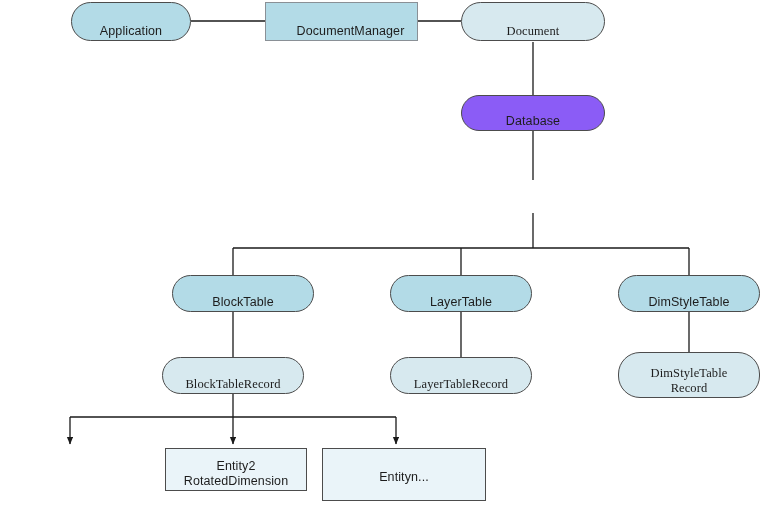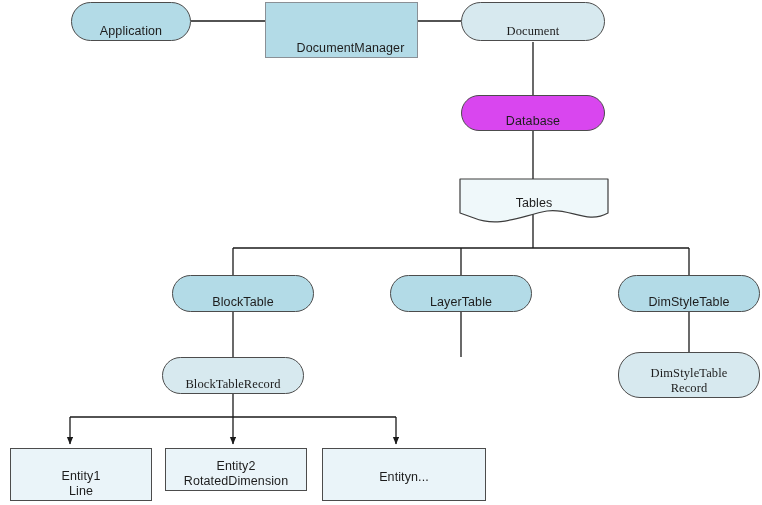--- a/index.html
+++ b/index.html
@@ -41,21 +41,21 @@
     display: block;
     white-space: pre-line;
   }
   
   .node.rounded {
     border: 1.2px solid #4c4c4c;
     border-radius: 22px;
   }
   .node.fill-deep   { background: #b3dbe7; }
   .node.fill-mid    { background: #d7e9ef; font-family: Liberation Serif, serif; }
-  .node.fill-pale   { background: #d946ef; }
+  .node.fill-pale   { background: #8b5cf6; }
   .node.fill-light  { background: #eaf4f9; }
 
   
   .node.rect {
     border: 1.2px solid #4c4c4c;
     border-radius: 0;
   }
   .node.rect-gray {
     border: 1.5px solid #8a9096;
     border-radius: 0;
@@ -114,65 +114,58 @@
       <path d="M70,417 L70,444"></path>
       <path d="M233,417 L233,444"></path>
       <path d="M396,417 L396,444"></path>
     </g>
   </svg>
 
   <div class="node rounded fill-deep" style="left:71px; top:2px; width:120px; height:39px;">
     <span class="label">Application</span>
   </div>
 
-  <div class="node rect-gray fill-deep" style="left:265px; top:2px; width:153px; height:56px;padding-left:18px;">
+  <div class="node rect-gray fill-deep" style="left:265px; top:2px; width:153px; height:39px;padding-left:18px;">
     <span class="label">DocumentManager</span>
   </div>
 
   <div class="node rounded fill-mid" style="left:461px; top:2px; width:144px; height:39px;">
     <span class="label">Document</span>
   </div>
 
   <div class="node rounded fill-pale" style="left:461px; top:95px; width:144px; height:36px;">
     <span class="label">Database</span>
   </div>
 
-  <div class="node doc" style="left:459px; top:178px; width:150px; height:46px;">
-    <svg class="doc-svg" width="150" height="46" viewBox="0 0 150 46">
-      <path d="M1,1 L149,1 L149,35 C128,47 110,29 88,33 C62,38 40,50 15,40 L1,35 Z" fill="#eff8fa" stroke="#3d3d3d" stroke-width="1.2" stroke-linejoin="round"></path>
-    </svg>
-    <span class="label" style="margin-bottom:12px;">Tables</span>
-  </div>
 
   <div class="node rounded fill-deep" style="left:172px; top:275px; width:142px; height:37px;">
     <span class="label">BlockTable</span>
   </div>
 
   <div class="node rounded fill-deep" style="left:390px; top:275px; width:142px; height:37px;">
     <span class="label">LayerTable</span>
   </div>
 
   <div class="node rounded fill-deep" style="left:618px; top:275px; width:142px; height:37px;">
     <span class="label">DimStyleTable</span>
   </div>
 
   <div class="node rounded fill-mid" style="left:162px; top:357px; width:142px; height:37px;">
     <span class="label">BlockTableRecord</span>
   </div>
 
+  <div class="node rounded fill-mid" style="left:390px; top:357px; width:142px; height:37px;">
+    <span class="label">LayerTableRecord</span>
+  </div>
 
   <div class="node rounded fill-mid" style="left:618px; top:352px; width:142px; height:46px;">
     <span class="label">DimStyleTable
 Record</span>
   </div>
 
-  <div class="node rect fill-light" style="left:10px; top:448px; width:142px; height:53px;">
-    <span class="label">Entity1
-Line</span>
-  </div>
 
   <div class="node rect fill-light" style="left:165px; top:448px; width:142px; height:43px;">
     <span class="label">Entity2
 RotatedDimension</span>
   </div>
 
   <div class="node rect fill-light" style="left:322px; top:448px; width:164px; height:53px;">
     <span class="label" style="margin-bottom:14px;">Entityn...</span>
   </div>
 

